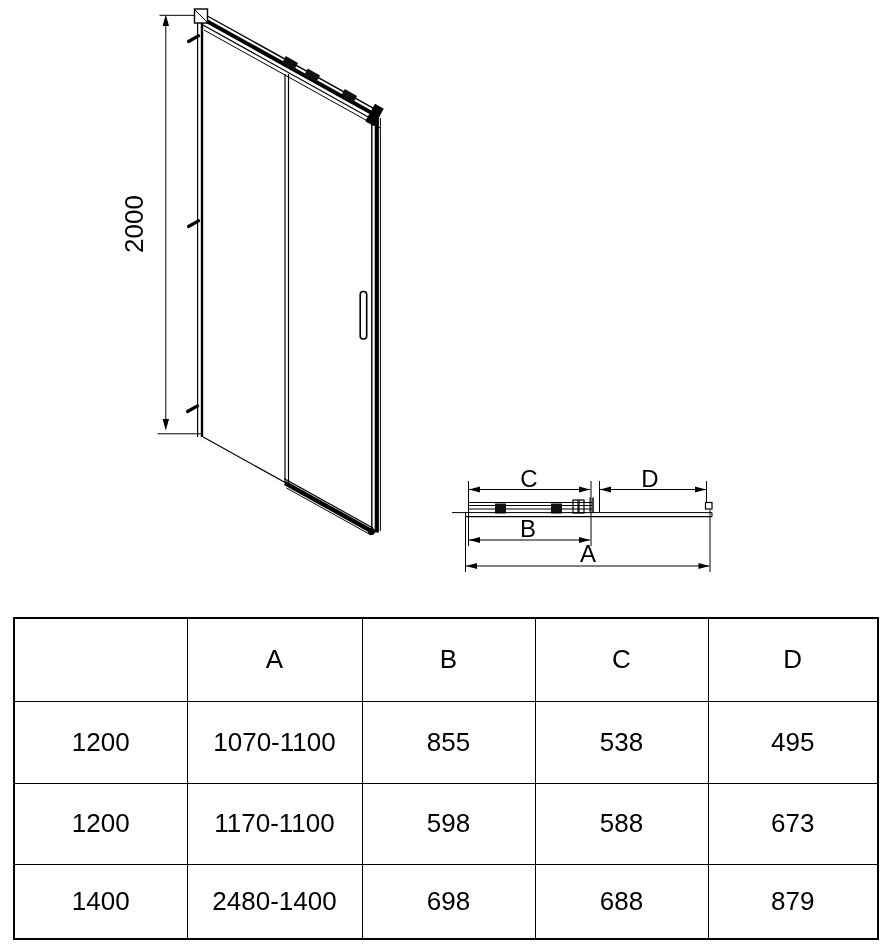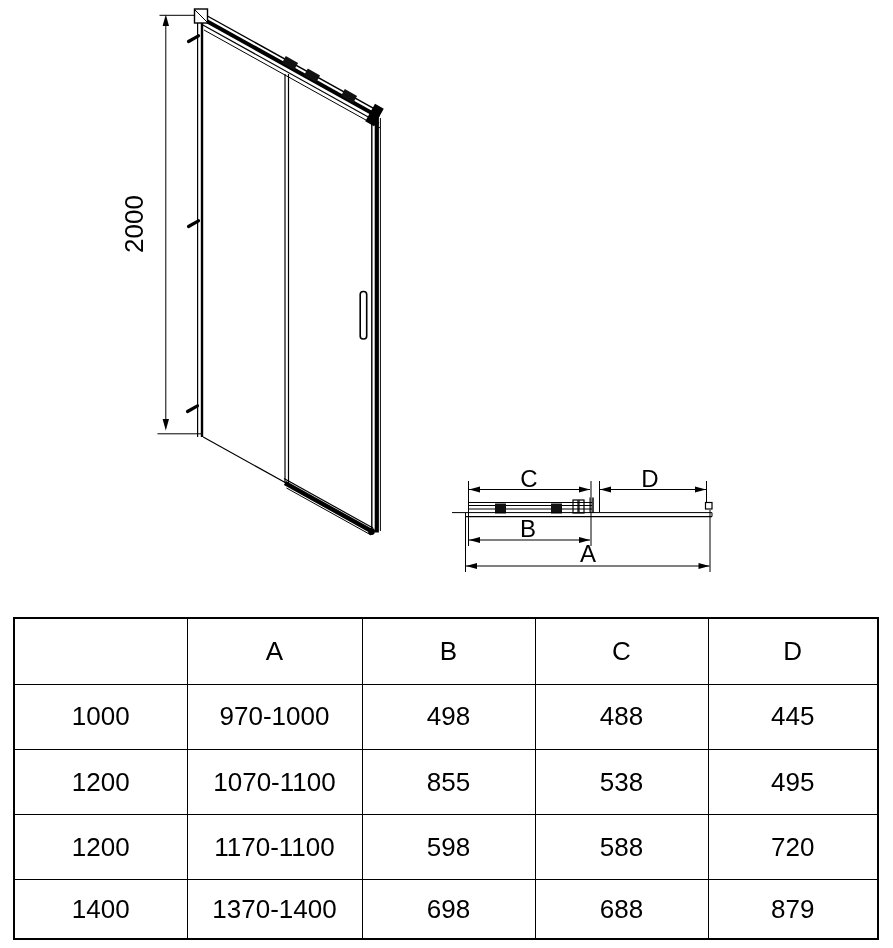--- a/index.html
+++ b/index.html
@@ -169,43 +169,36 @@
     </colgroup>
     <tbody>
       <tr style="height:55px">
         <td></td>
         <td>A</td>
         <td>B</td>
         <td>C</td>
         <td>D</td>
       </tr>
       <tr style="height:54px">
-        <td>1000</td>
-        <td>970-1000</td>
-        <td>498</td>
-        <td>488</td>
-        <td>445</td>
-      </tr>
-      <tr style="height:54px">
         <td>1200</td>
         <td>1070-1100</td>
         <td>855</td>
         <td>538</td>
         <td>495</td>
       </tr>
       <tr style="height:54px">
         <td>1200</td>
         <td>1170-1100</td>
         <td>598</td>
         <td>588</td>
-        <td>720</td>
+        <td>673</td>
       </tr>
       <tr style="height:49px">
         <td>1400</td>
-        <td>1370-1400</td>
+        <td>2480-1400</td>
         <td>698</td>
         <td>688</td>
         <td>879</td>
       </tr>
     </tbody>
   </table>
 
 </div>
 
 </body></html>

